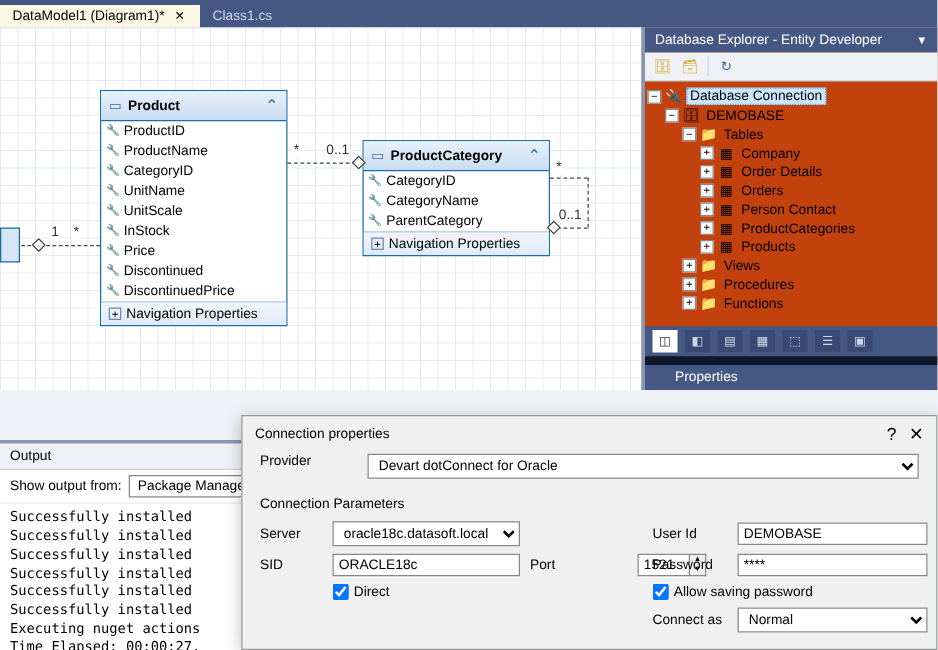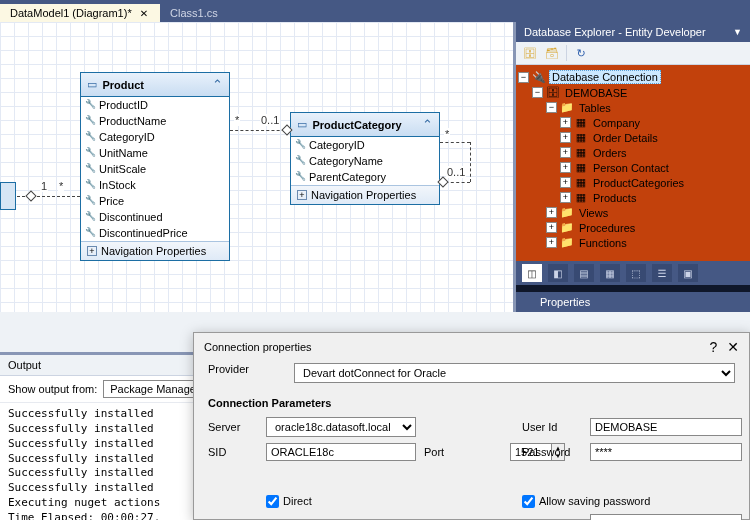--- a/index.html
+++ b/index.html
@@ -59,24 +59,24 @@
 
 .dialog { position:absolute; left:193px; top:332px; width:557px; height:188px; background:#f0f0f0; border:1px solid #999; box-shadow: 0 2px 12px rgba(0,0,0,0.25); }
 .dlg-title { display:flex; align-items:center; justify-content:space-between; padding:6px 10px; font-size:12px;}
 .dlg-title .btns { display:flex; gap:10px; }
 .dlg-title .btns span { cursor:pointer; }
 .dlg-body { padding: 2px 14px 10px; }
 .row { display:flex; gap:26px; margin-bottom:5px; }
 .row label.lab { width:60px; }
 .row .wide { flex:1; }
 select, input[type=text], input[type=password] { font-size:11px; padding:2px 4px; border:1px solid #888; background:#fff; }
-.group-title { margin: 14px 0 8px; font-weight: bold; }
+.group-title { margin: 14px 0 8px; }
 .conn-grid { display:grid; grid-template-columns: 50px 150px 30px 52px 60px 1fr; gap:6px 8px; align-items:center; }
 .conn-grid .span2 { grid-column: span 2; }
-.chk { display:flex; align-items:flex-start; gap:4px;margin-top:28px; }
+.chk { display:flex; align-items:center; gap:4px; }
 .port-wrap { display:flex; align-items:center;margin-left:48px; }
 .port-wrap input { width:42px; }
 .spin { display:flex; flex-direction:column; border:1px solid #888; border-left:0; }
 .spin span { width:12px; height:8px; font-size:6px; text-align:center; line-height:8px; background:#eee; cursor:pointer;}
 </style>
 </head>
 <body>
 
 <div class="tabbar">
   <div class="tab active">

